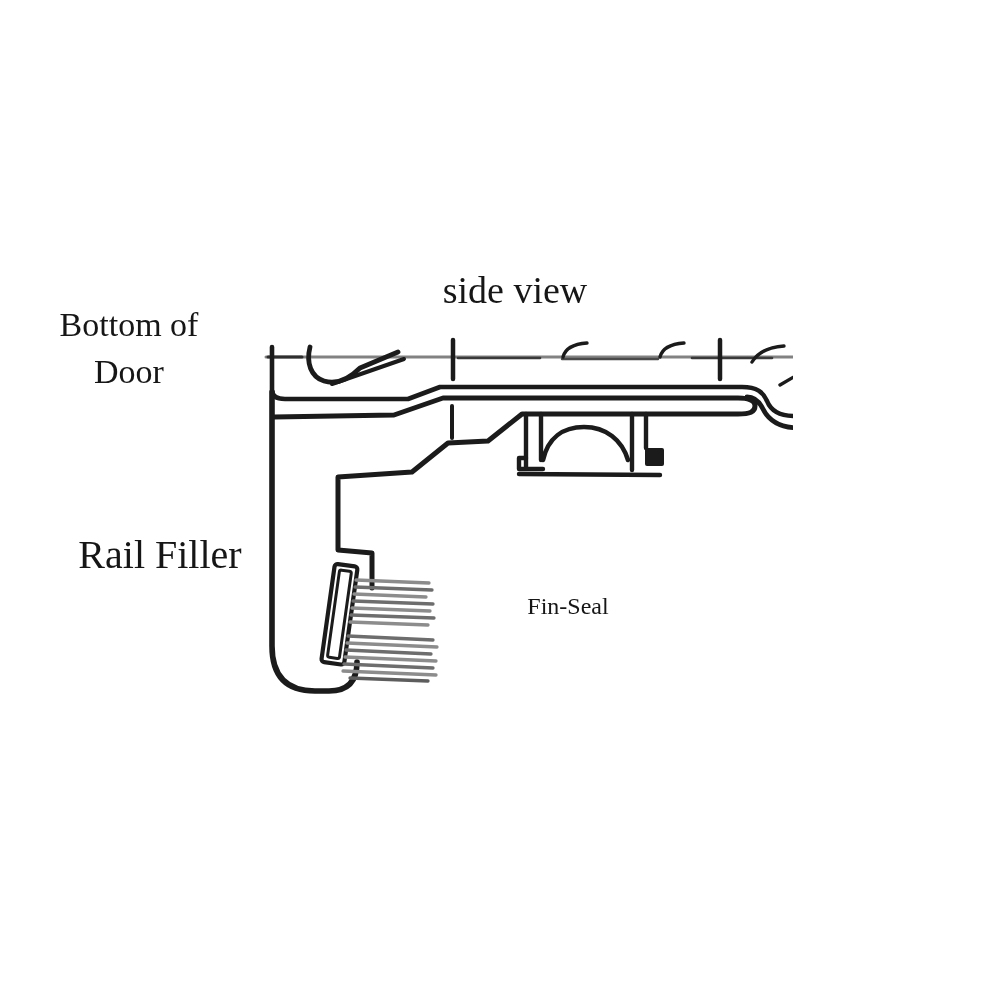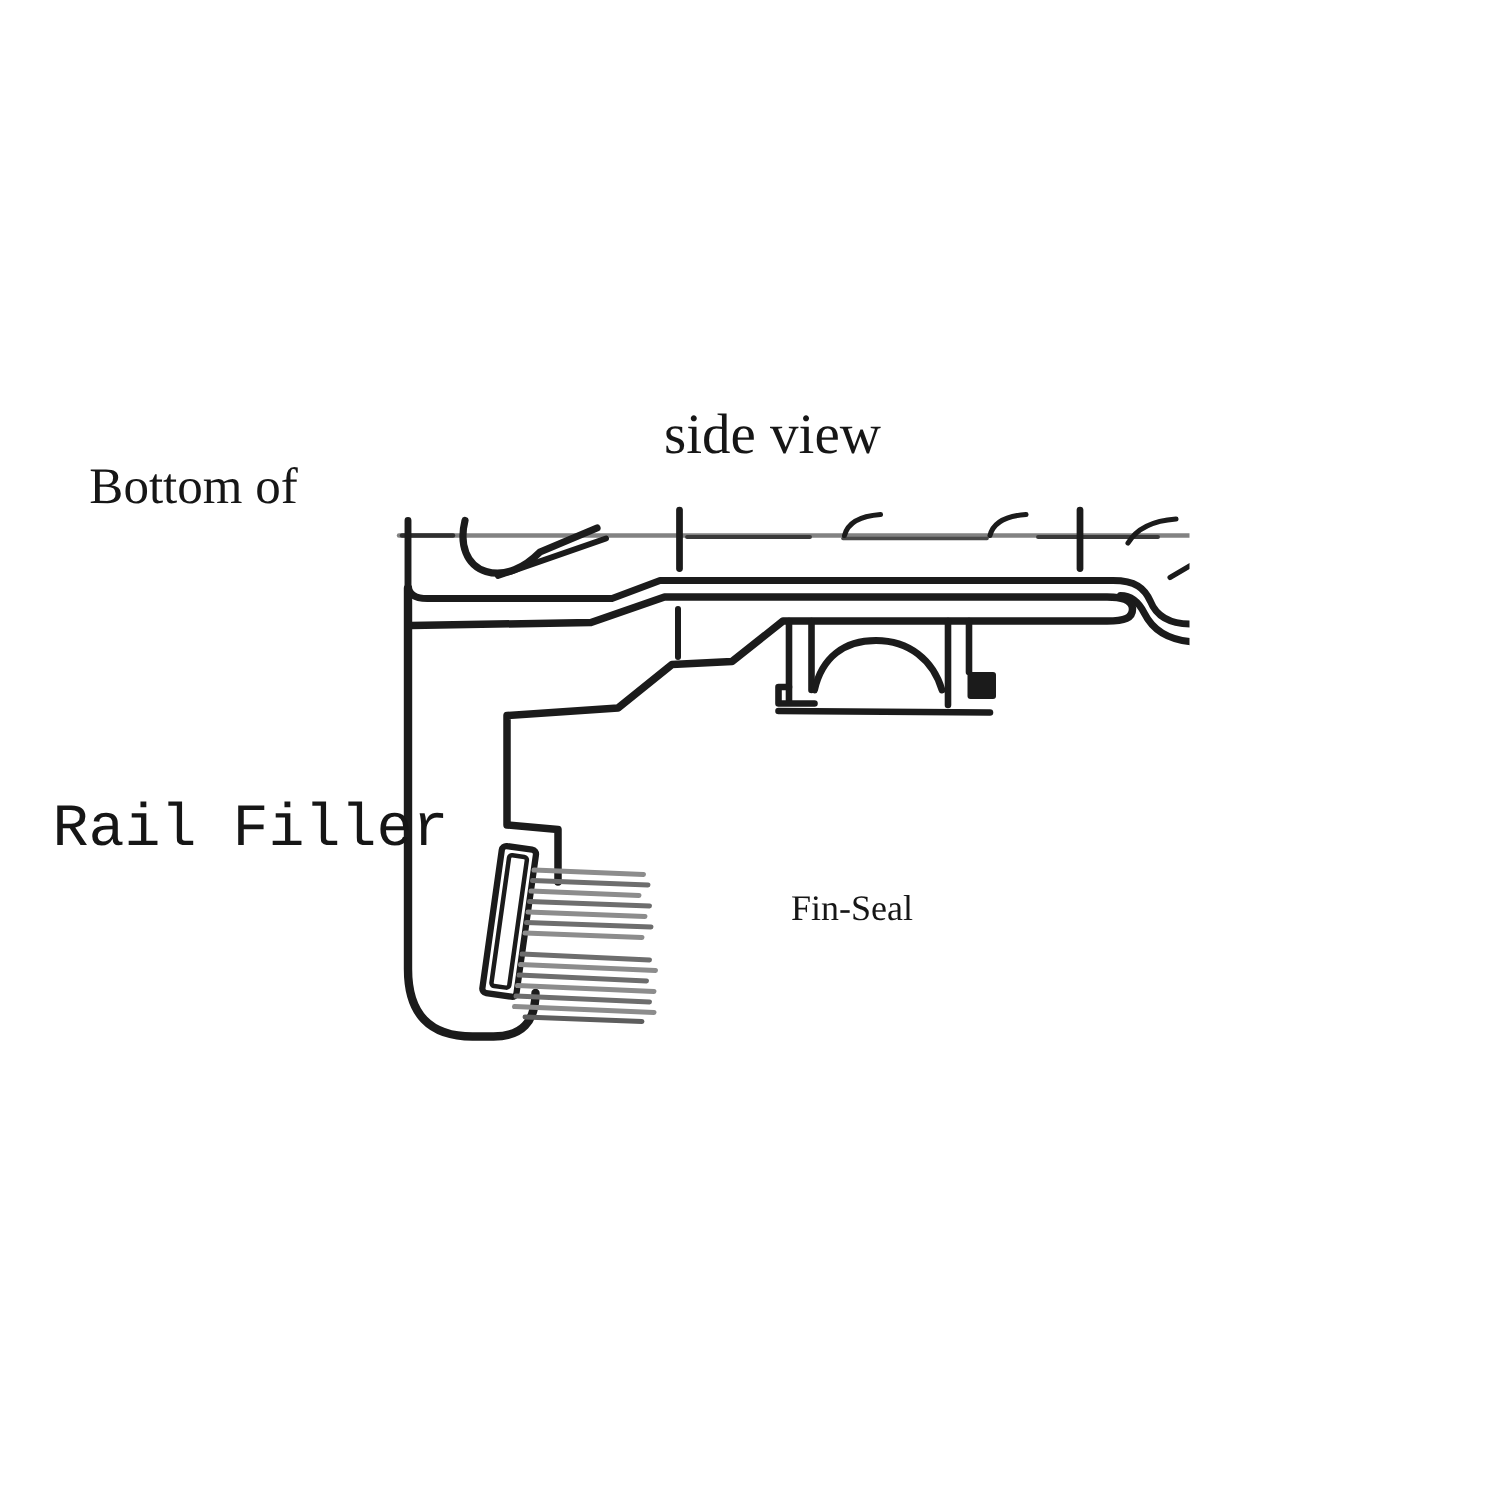--- a/index.html
+++ b/index.html
@@ -14,21 +14,21 @@
   .lbl{
     position:absolute;
     color:#161616;
     text-align:center;
     font-family:"Liberation Serif", serif;
     white-space:nowrap;
   }
   .lbl .line{display:block;}
   #lbl-side-view{left:385px;top:268px;width:260px;font-size:38px;}
   #lbl-bottom-door{left:14px;top:301px;width:230px;font-size:34px;line-height:47px;}
-  #lbl-rail-filler{left:35px;top:531px;width:250px;font-size:40px;font-family:Liberation Mono, monospace;}
+  #lbl-rail-filler{left:35px;top:531px;width:250px;font-size:40px;}
   #lbl-fin-seal{left:423px;top:584px;width:290px;font-size:24px;line-height:45px;}
 </style>
 </head>
 <body>
 
 <div class="stage">
 
   <svg class="diagram" width="1000" height="1000" viewBox="0 0 1000 1000">
 
     <g fill="none" stroke-linecap="round" stroke-linejoin="round">
@@ -107,20 +107,21 @@
       <path stroke="#6d6d6d" d="M 344 664 L 433 668"></path>
       <path stroke="#8c8c8c" d="M 343 671 L 436 675"></path>
       <path stroke="#5d5d5d" d="M 350 678 L 428 681"></path>
     </g>
   </svg>
 
   <div class="lbl" id="lbl-side-view">side view</div>
 
   <div class="lbl" id="lbl-bottom-door">
     <span class="line">Bottom of</span>
+    <span class="line">Door</span>
   </div>
 
   <div class="lbl" id="lbl-rail-filler">Rail Filler</div>
 
   <div class="lbl" id="lbl-fin-seal">
     <span class="line">Fin-Seal</span>
   </div>
 
 </div>
 

